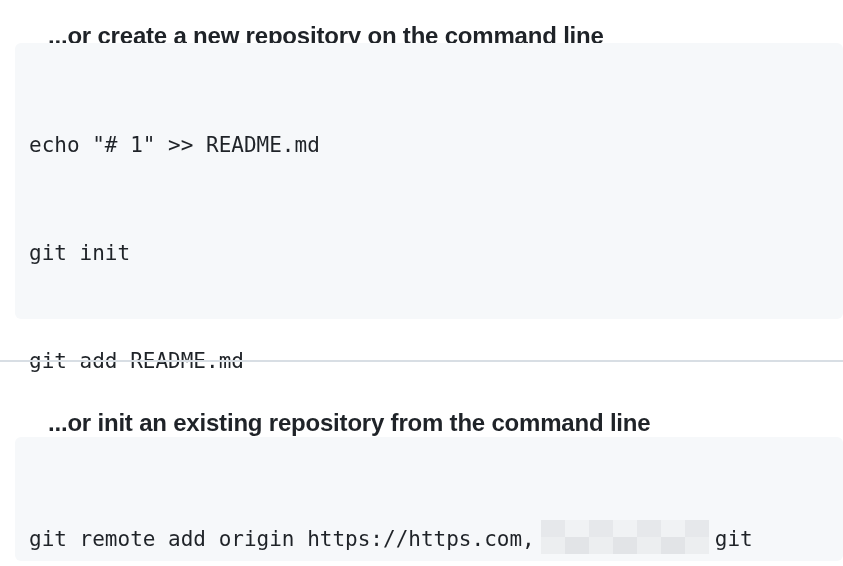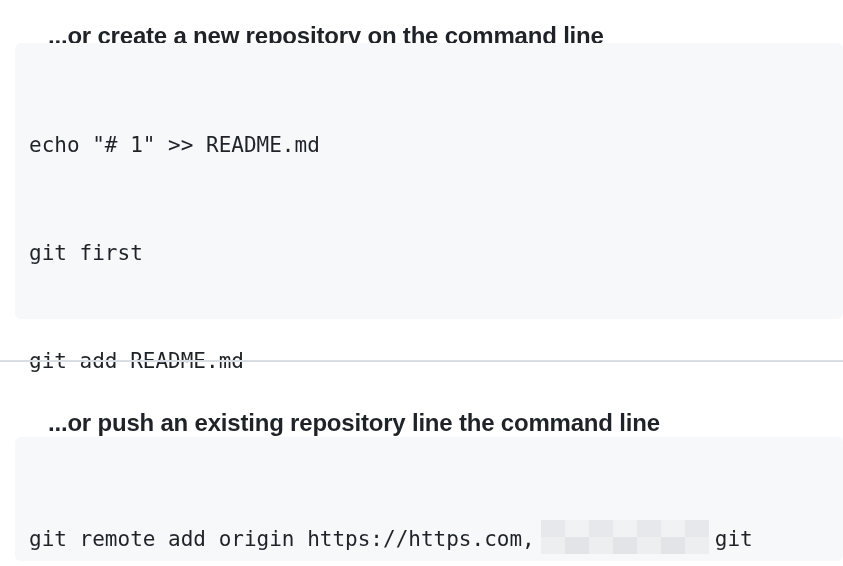--- a/index.html
+++ b/index.html
@@ -64,29 +64,29 @@
     border:none;
   }
 </style>
 </head>
 <body>
 
 <h2 class="section-heading" id="heading-create">...or create a new repository on the command line</h2>
 
 <div class="code-block" id="code-block-create">
   <div class="code-line">echo "# 1" &gt;&gt; README.md</div>
-  <div class="code-line">git first</div>
+  <div class="code-line">git init</div>
   <div class="code-line">git add README.md</div>
   <div class="code-line">git commit -m "first commit"</div>
   <div class="code-line">git branch -M main</div>
   
   
 </div>
 
 <hr class="divider">
 
-<h2 class="section-heading" id="heading-push">...or push an existing repository line the command line</h2>
+<h2 class="section-heading" id="heading-push">...or init an existing repository from the command line</h2>
 
 <div class="code-block" id="code-block-push">
   <div class="code-line"><span>git remote add origin https://https.com,</span><span class="redact redact-c"></span><span>git</span></div>
   
   
 </div>
 
 </body></html>

